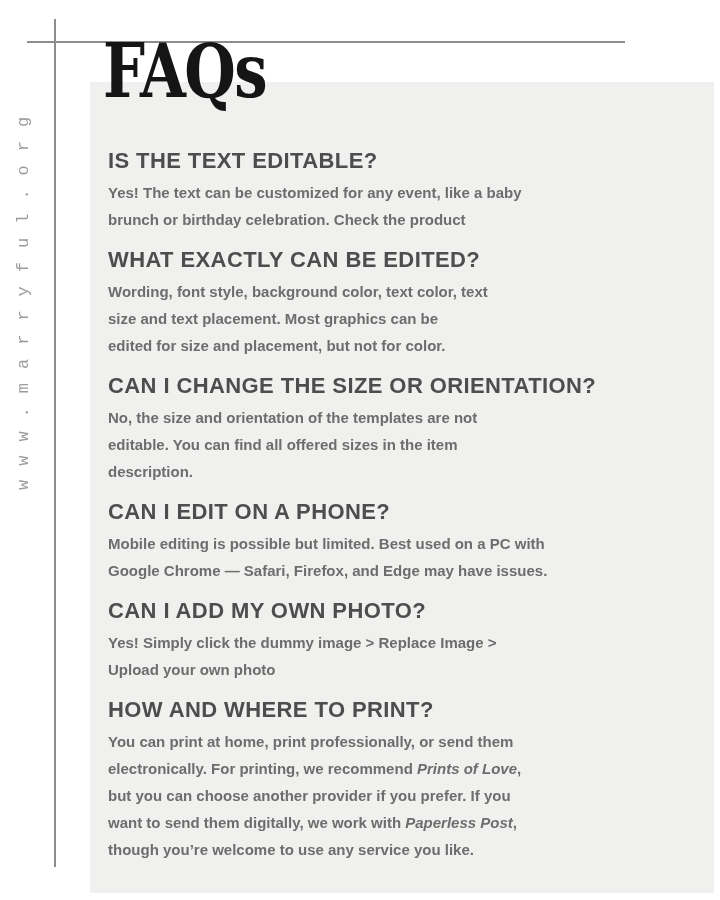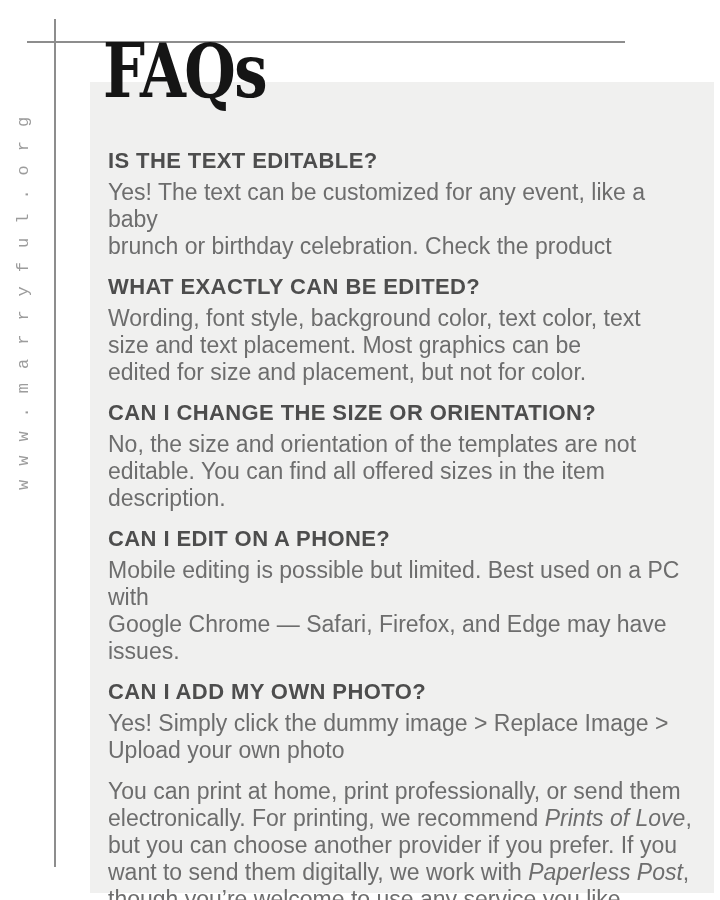--- a/index.html
+++ b/index.html
@@ -68,23 +68,23 @@
   .q{
     margin:0 0 5px 0;
     font-size:22px;
     line-height:26px;
     font-weight:700;
     letter-spacing:0.4px;
     color:#4d4d4d;
   }
   .a{
     margin:0;
-    font-size:23px;
+    font-size:15px;
     line-height:27px;
-    font-weight:400;
+    font-weight:700;
     color:#6d6d6d;
   }
   .a .i{font-style:italic;text-align:right;}
 </style>
 </head>
 <body>
 
 <div class="page">
 
   <div class="vline"></div>
@@ -117,17 +117,18 @@
       <h2 class="q">CAN I EDIT ON A PHONE?</h2>
       <p class="a"><span>Mobile editing is possible but limited. Best used on a PC with</span><br><span>Google Chrome — Safari, Firefox, and Edge may have issues.</span></p>
     </section>
 
     <section class="faq-item">
       <h2 class="q">CAN I ADD MY OWN PHOTO?</h2>
       <p class="a"><span>Yes! Simply click the dummy image &gt; Replace Image &gt;</span><br><span>Upload your own photo</span></p>
     </section>
 
     <section class="faq-item">
+      <h2 class="q">HOW AND WHERE TO PRINT?</h2>
       <p class="a"><span>You can print at home, print professionally, or send them</span><br><span>electronically. For printing, we recommend </span><span class="i">Prints of Love</span><span>,</span><br><span>but you can choose another provider if you prefer. If you</span><br><span>want to send them digitally, we work with </span><span class="i">Paperless Post</span><span>,</span><br><span>though you’re welcome to use any service you like.</span></p>
     </section>
 
   </div>
 </div>
 
 </body></html>

